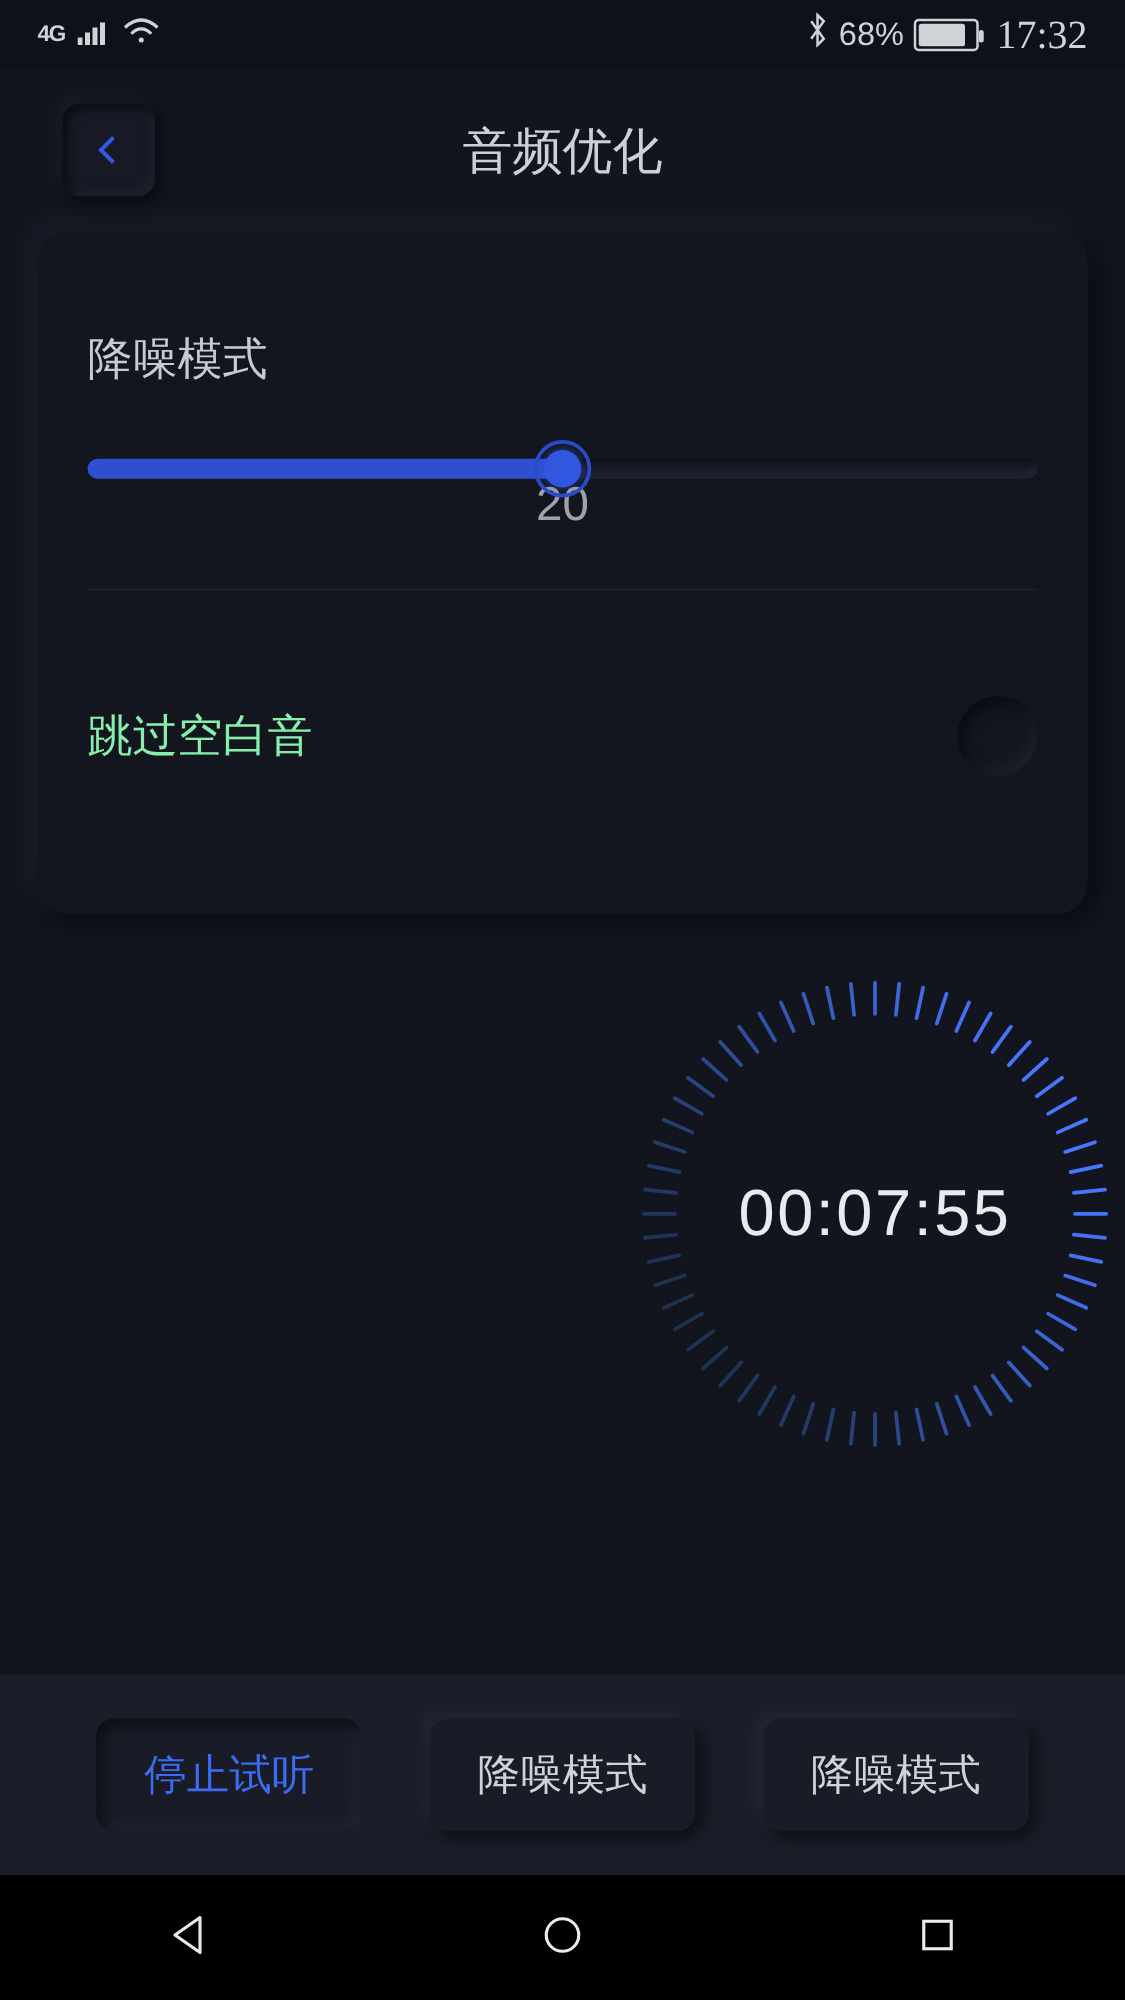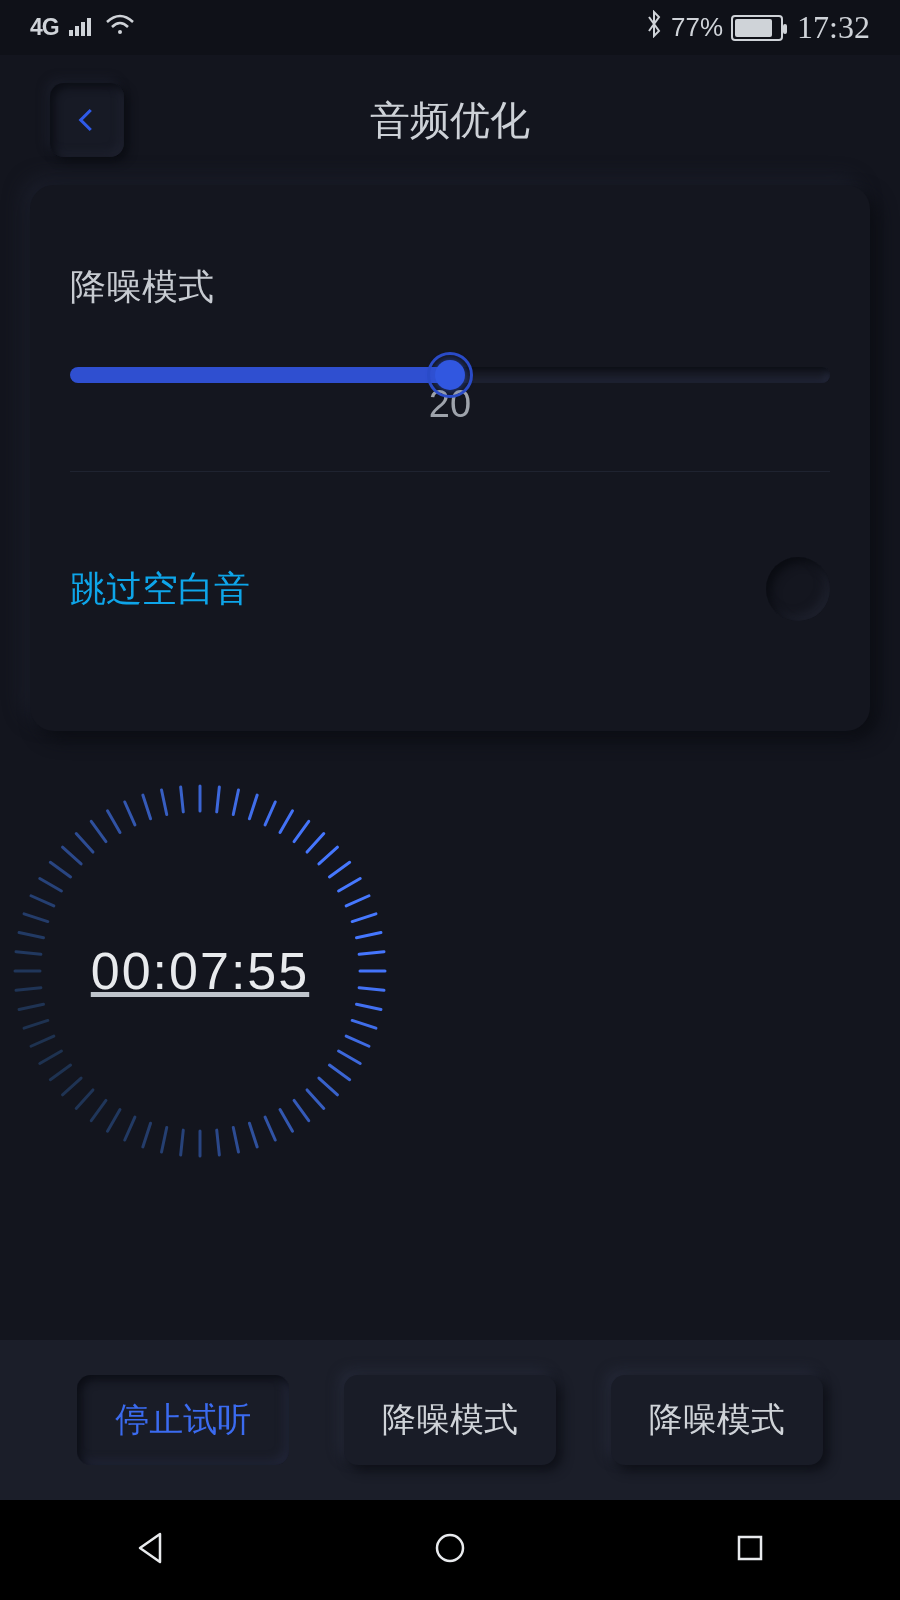--- a/index.html
+++ b/index.html
@@ -18,21 +18,21 @@
   height: 55px;
   display: flex;
   align-items: center;
   justify-content: space-between;
   padding: 0 30px;
   background: #0f1118;
   font-size: 26px;
   color: #cfd3d8;
 }
 .status-left { display: flex; align-items: center; gap: 10px; }
-.sig-4g { font-size: 23px; font-weight: 600; letter-spacing: -1px; }
+.sig-4g { font-size: 18px; font-weight: 600; letter-spacing: -1px; }
 .status-right { display: flex; align-items: center; gap: 8px; }
 .battery-box {
   width: 52px; height: 26px;
   border: 2px solid #cfd3d8;
   border-radius: 4px;
   position: relative;
   display: inline-block;
 }
 .battery-box::after {
   content: ""; position: absolute; right: -6px; top: 7px;
@@ -156,34 +156,33 @@
   margin: 45px 0;
 }
 
 
 .toggle-row {
   display: flex;
   align-items: center;
   justify-content: space-between;
   padding: 40px 0;
 }
-.toggle-label { font-size: 36px; color: #0ea5e9; }
+.toggle-label { font-size: 36px; color: #86efac; }
 .toggle-circle {
   width: 64px; height: 64px;
   border-radius: 50%;
   background: #14161f;
   box-shadow: inset 5px 5px 10px #0a0c12, inset -5px -5px 10px #1e212d;
 }
 
 
 .dial-wrap {
   display: flex;
-  justify-content: flex-start;
+  justify-content: flex-end;
   margin-top: 20px;
-  text-decoration: underline;
 }
 .dial {
   width: 400px; height: 400px;
   position: relative;
   display: flex; align-items: center; justify-content: center;
 }
 .dial svg { position: absolute; inset: 0; }
 .dial-text {
   font-size: 52px;
   font-weight: 500;
@@ -254,21 +253,21 @@
           </g>
         </svg>
     </span>
   </div>
   <div class="status-right">
     <span>
       <svg width="18" height="28" viewBox="0 0 18 28">
           <path d="M4 7 L14 21 L9 26 L9 2 L14 7 L4 21" fill="none" stroke="#cfd3d8" stroke-width="2"></path>
         </svg>
     </span>
-    <span>77%</span>
+    <span>68%</span>
     <span class="battery-box">
         <span class="battery-fill"></span>
       </span>
     <span style="font-size:32px;margin-left:6px;font-family:Liberation Serif, serif;">17:32</span>
   </div>
 </div>
 
 <div class="header">
   <div class="back-btn">
     <svg viewBox="0 0 24 24">

